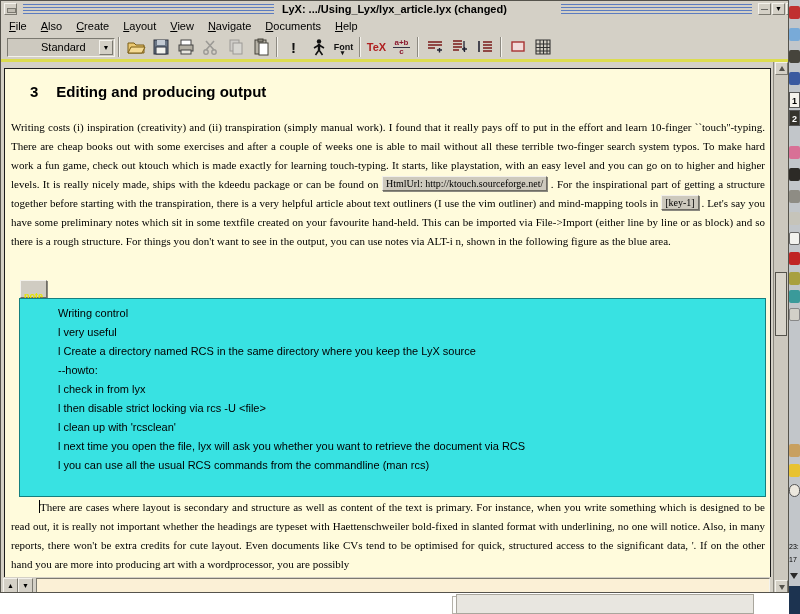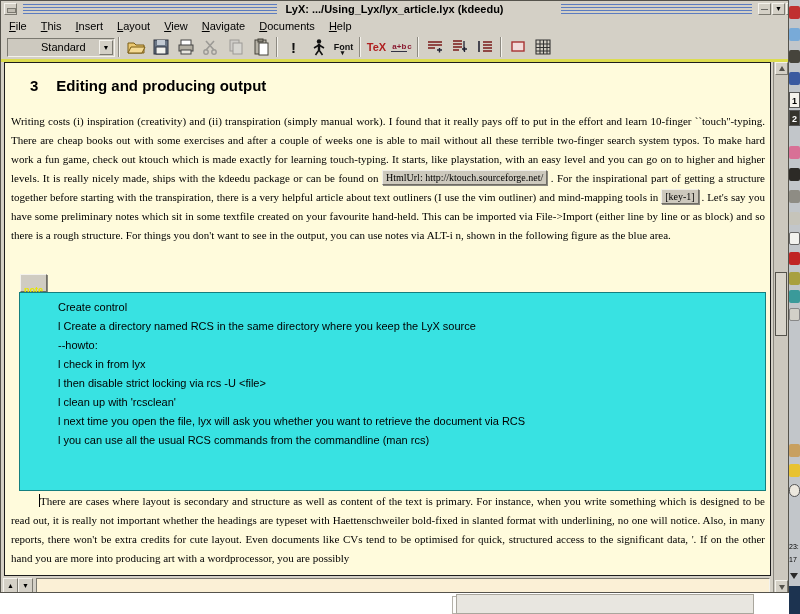--- a/index.html
+++ b/index.html
@@ -47,29 +47,29 @@
   .tb-sep { width:2px; height:20px; margin:0 3px;
     border-left:1px solid #8d8a81; border-right:1px solid #f4f2ec; }
   .tb-btn { width:25px; height:22px; display:flex; align-items:center; justify-content:center;
     background:transparent; border:none; }
   .tb-btn svg { display:block; }
   .tb-btn.disabled { opacity:.55; filter:grayscale(1); }
   .glyph-emph { font-size:15px; font-weight:bold; color:#111; }
   .glyph-font { font-size:9px; font-weight:bold; color:#111; position:relative; }
   .glyph-font::after { content:"▾"; position:absolute; left:7px; top:7px; font-size:7px; }
   .glyph-tex { font-size:11px; font-weight:bold; color:#b02020; letter-spacing:0; }
-  .glyph-math { display:flex; flex-direction:row; align-items:center; color:#8a1a30; font-size:8px;
+  .glyph-math { display:flex; flex-direction:column; align-items:center; color:#8a1a30; font-size:8px;
     font-weight:bold; line-height:8px; }
   .glyph-math .num { border-bottom:1px solid #334; padding:0 1px; }
 
   
   .yellow-rule { position:absolute; left:0; top:58px; width:789px; height:3px; background:#dcdc4e; }
 
   
-  .docarea { position:absolute; left:3px; top:61px; width:767px; height:514px;
+  .docarea { position:absolute; left:3px; top:67px; width:767px; height:514px;
     background:#fffbdc; border:1px solid #1c1c1c; overflow:hidden; }
   .sec-heading { position:absolute; left:25px; top:14px; font-size:15px; font-weight:bold; color:#000; }
   .sec-heading .num { margin-right:18px; }
   .para { position:absolute; left:6px; width:754px; font-size:11px; line-height:19px;
     text-align:justify; color:#000;font-family:Liberation Serif, serif; }
   .para1 { top:49px; }
   .para2 { top:429px; text-indent:28px; }
   .inset { display:inline-block; background:#cdc9bd; border:1px solid;
     border-color:#f2f0ea #6f6d64 #6f6d64 #f2f0ea; box-shadow:1px 1px 0 #8a887f;
     font-size:10px; line-height:13px; padding:0 3px; text-indent:0; vertical-align:1px; }
@@ -126,30 +126,30 @@
 <body>
 
 <div class="screen">
 
   <div class="lyx-window">
 
     <div class="titlebar">
       <div class="wm-menu-btn"></div>
       <div class="stripe left"></div>
       <div class="stripe right"></div>
-      <div class="title-text"><span>LyX: .../Using_Lyx/lyx_article.lyx (kdeedu)</span></div>
+      <div class="title-text"><span>LyX: .../Using_Lyx/lyx_article.lyx (changed)</span></div>
       <div class="wm-btn" style="left:757px;">—</div>
       <div class="wm-btn" style="left:771px;">▼</div>
       <div class="wm-btn partial" style="left:785px;"></div>
     </div>
 
     <div class="menubar">
       <span class="menu-item">File</span>
-      <span class="menu-item">This</span>
-      <span class="menu-item">Insert</span>
+      <span class="menu-item">Also</span>
+      <span class="menu-item">Create</span>
       <span class="menu-item">Layout</span>
       <span class="menu-item">View</span>
       <span class="menu-item">Navigate</span>
       <span class="menu-item">Documents</span>
       <span class="menu-item">Help</span>
     </div>
 
     <div class="toolbar">
       <div class="combo">
         <span class="combo-value">Standard</span>
@@ -289,21 +289,22 @@
         <span class="num">3</span><span>Editing and producing output</span>
       </div>
 
       <p class="para para1">
         <span>Writing costs (i) inspiration (creativity) and (ii) transpiration (simply manual work). I found that it really pays off to put in the effort and learn 10-finger ``touch''-typing. There are cheap books out with some exercises and after a couple of weeks one is able to mail without all these terrible two-finger search system typos. To make hard work a fun game, check out ktouch which is made exactly for learning touch-typing. It starts, like playstation, with an easy level and you can go on to higher and higher levels. It is really nicely made, ships with the kdeedu package or can be found on </span><span class="inset">HtmlUrl: http://ktouch.sourceforge.net/</span><span> . For the inspirational part of getting a structure together before starting with the transpiration, there is a very helpful article about text outliners (I use the vim outliner) and mind-mapping tools in </span><span class="inset">[key-1]</span><span> . Let's say you have some preliminary notes which sit in some textfile created on your favourite hand-held. This can be imported via File-&gt;Import (either line by line or as block) and so there is a rough structure. For things you don't want to see in the output, you can use notes via ALT-i n, shown in the following figure as the blue area.</span>
       </p>
 
       <div class="note-tab">note</div>
 
       <div class="note-box">
-        <div class="note-line">Create control</div>
+        <div class="note-line">Writing control</div>
+        <div class="note-line">l very useful</div>
         <div class="note-line">l Create a directory named RCS in the same directory where you keep the LyX source</div>
         <div class="note-line">--howto:</div>
         <div class="note-line">l check in from lyx</div>
         <div class="note-line">l then disable strict locking via rcs -U &lt;file&gt;</div>
         <div class="note-line">l clean up with 'rcsclean'</div>
         <div class="note-line">l next time you open the file, lyx will ask you whether you want to retrieve the document via RCS</div>
         <div class="note-line">l you can use all the usual RCS commands from the commandline (man rcs)</div>
       </div>
 
       <p class="para para2">

